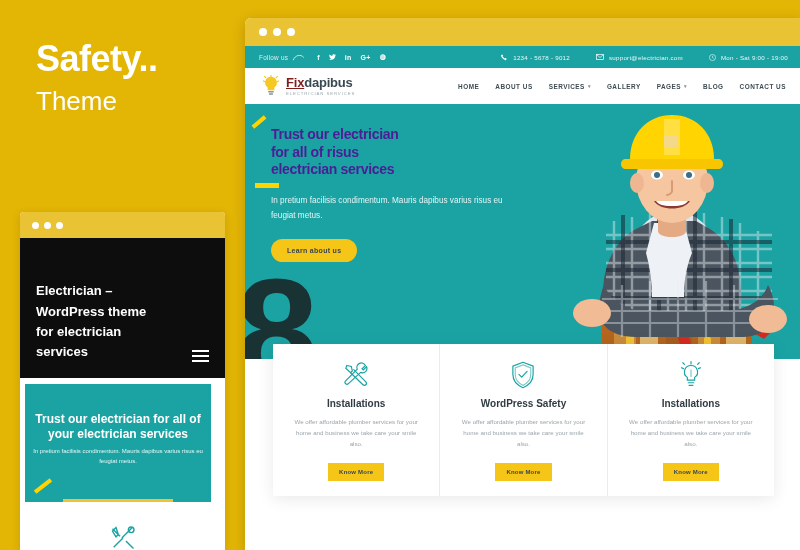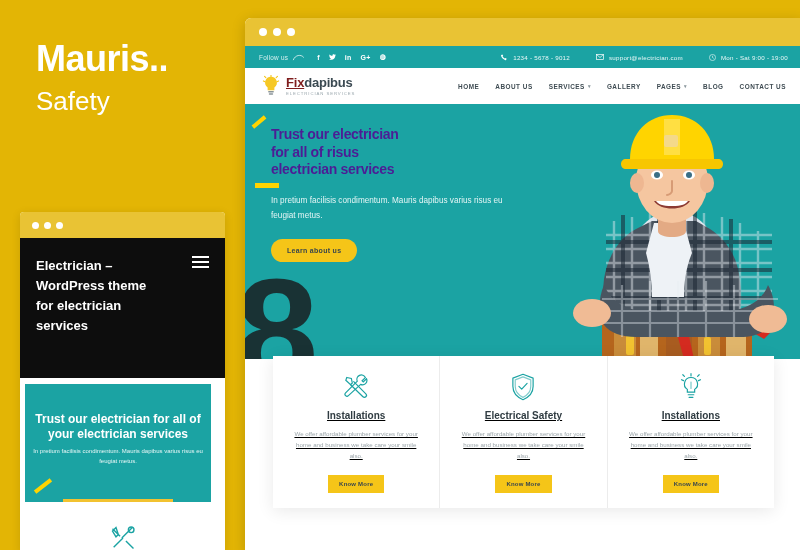--- a/index.html
+++ b/index.html
@@ -39,21 +39,21 @@
     overflow: hidden;
     box-shadow: 0 2px 10px rgba(0,0,0,.12);
   }
   .mobile-chrome {
     height: 26px; background: #e9c334;
     display: flex; align-items: center; padding-left: 12px; gap: 5px;
   }
   .dot { width: 7px; height: 7px; border-radius: 50%; background: #ffffff; display:block;}
   .mobile-black {
     background: #0d0d0d; padding: 18px 16px 16px 16px;
-    display: flex; align-items: flex-start; justify-content: space-between;
+    display: flex; align-items: flex-end; justify-content: space-between;
     min-height: 140px;
   }
   .mobile-black-txt {
     color: #ffffff; font-size: 13px; font-weight: bold;
     line-height: 1.55; max-width: 120px;
   }
   .burger { display:flex; flex-direction: column; gap: 3px; flex: none; }
   .burger i { display:block; width: 17px; height: 2px; background:#fff; }
   .mobile-hero {
     background: #1ba3a3; height: 118px; margin: 6px 14px 0 5px;
@@ -153,23 +153,23 @@
   .btn-learn {
     display:inline-block; margin-top: 16px;
     background:#f5c518; color:#39464c;
     font-size: 7px; font-weight:bold; letter-spacing:.3px;
     padding: 8px 16px; border-radius: 999px; border:none; cursor:pointer;
   }
   .worker { position:absolute; right: 8px; bottom: 0; z-index:2; width: 250px; height: 250px;}
 
   
   .cards {
-    position:absolute; left: 28px; right: 28px; top: 338px;
+    position:absolute; left: 28px; right: 28px; top: 326px;
     height: 152px; background:#ffffff; z-index: 6;
-    display:flex; box-shadow: 0 3px 16px rgba(0,0,0,.09); text-decoration: underline;
+    display:flex; box-shadow: 0 3px 16px rgba(0,0,0,.09);
   }
   .card {
     flex:1; padding: 16px 18px 0 18px; text-align:center;
     border-right: 1px solid #ececec;
   }
   .card:last-child { border-right: none; }
   .card-icon { height: 30px; display:flex; align-items:center; justify-content:center; color:#1ba3a3; }
   .card-title { margin-top: 8px; font-size: 10px; font-weight:bold; color:#2f3b41; }
   .card-desc { margin-top: 8px; font-size: 6.2px; line-height: 1.75; color:#9ba5aa; }
   .btn-know {
@@ -181,22 +181,22 @@
   
   .below {
     position:absolute; left:0; right:0; top: 495px; bottom:0;
     background:#ffffff; padding: 38px 28px 0 28px;
   }
 </style>
 </head>
 <body>
 
 <div class="promo">
-  <div class="promo-title">Mauris..</div>
-  <div class="promo-sub">Safety</div>
+  <div class="promo-title">Safety..</div>
+  <div class="promo-sub">Theme</div>
 </div>
 
 <div class="mobile-card">
   <div class="mobile-chrome">
     <span class="dot"></span>
     <span class="dot"></span>
     <span class="dot"></span>
   </div>
   <div class="mobile-black">
     <div class="mobile-black-txt">Electrician – WordPress theme for electrician services</div>
@@ -408,21 +408,21 @@
     </div>
 
     <div class="card">
       <div class="card-icon">
         <svg width="26" height="28" viewBox="0 0 24 26" fill="none" stroke="currentColor" stroke-width="1.1" stroke-linejoin="round">
           <path d="M12 1.2L2.6 4.8v7.6c0 6 4 10.2 9.4 12.4 5.4-2.2 9.4-6.4 9.4-12.4V4.8z"></path>
           <path d="M12 3.6L4.8 6.4v6c0 4.9 3.2 8.4 7.2 10.2 4-1.8 7.2-5.3 7.2-10.2v-6z" opacity=".55"></path>
           <path d="M8.2 12.4l2.6 2.6 5-5.4" stroke-linecap="round"></path>
         </svg>
       </div>
-      <div class="card-title">Electrical Safety</div>
+      <div class="card-title">WordPress Safety</div>
       <div class="card-desc">We offer affordable plumber services for your home and business we take care your smile also.</div>
       <button class="btn-know">Know More</button>
     </div>
 
     <div class="card">
       <div class="card-icon">
         <svg width="26" height="28" viewBox="0 0 24 26" fill="none" stroke="currentColor" stroke-width="1.1" stroke-linecap="round">
           <path d="M12 4.2a6 6 0 00-3.4 11v2.6h6.8v-2.6A6 6 0 0012 4.2z"></path>
           <path d="M9.4 20.2h5.2M10.2 22.6h3.6"></path>
           <path d="M12 .6v2.2M3.2 6.2l1.9.9M20.8 6.2l-1.9.9M4.4 1.6l1.5 1.5M19.6 1.6l-1.5 1.5"></path>

